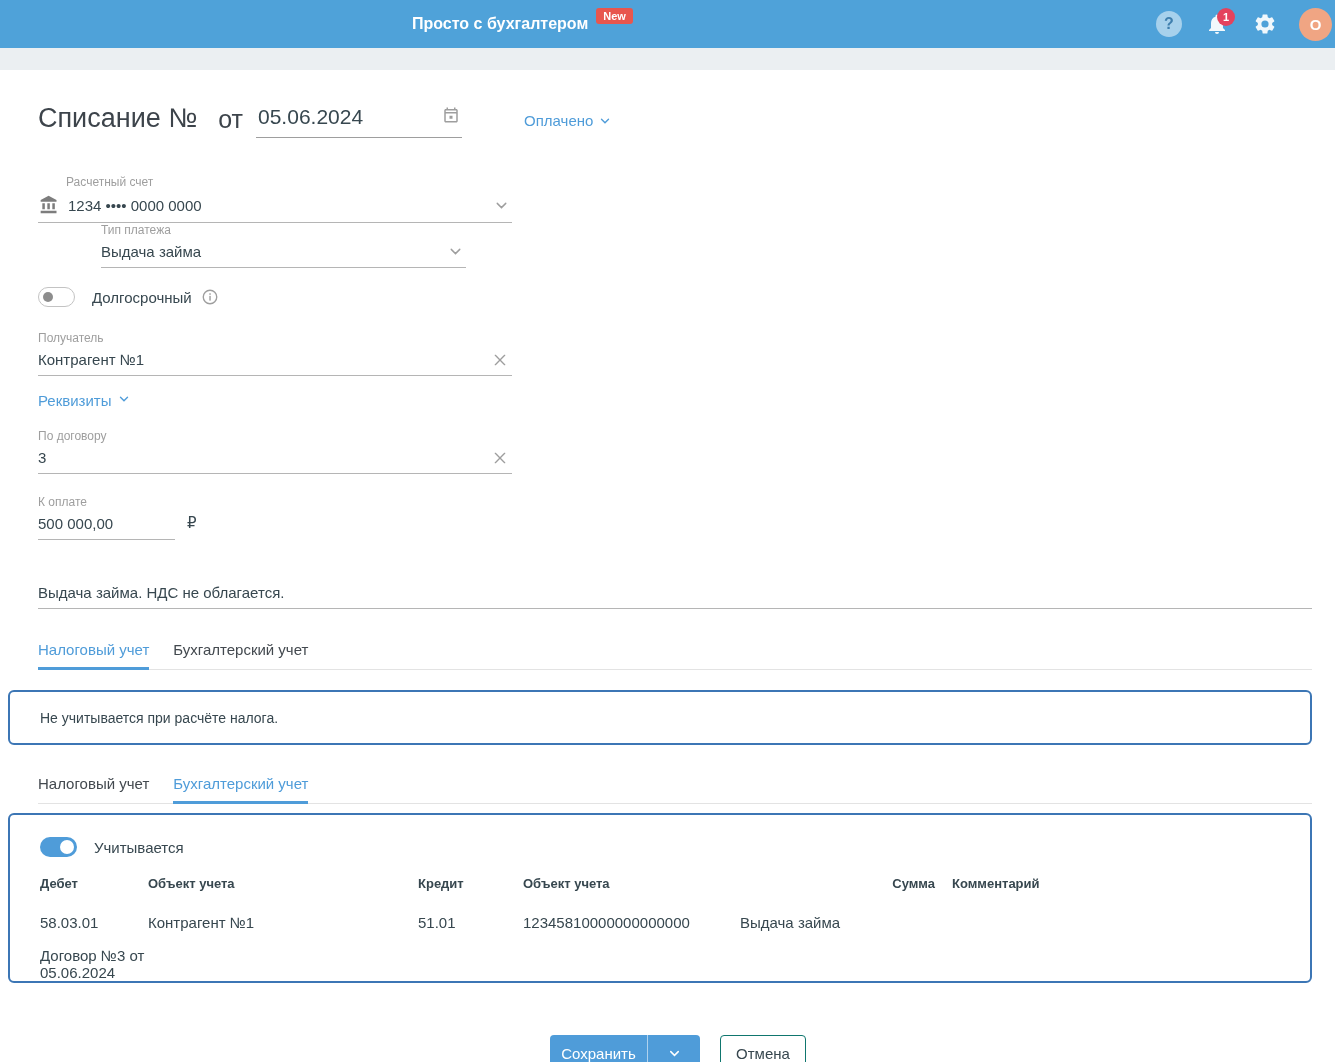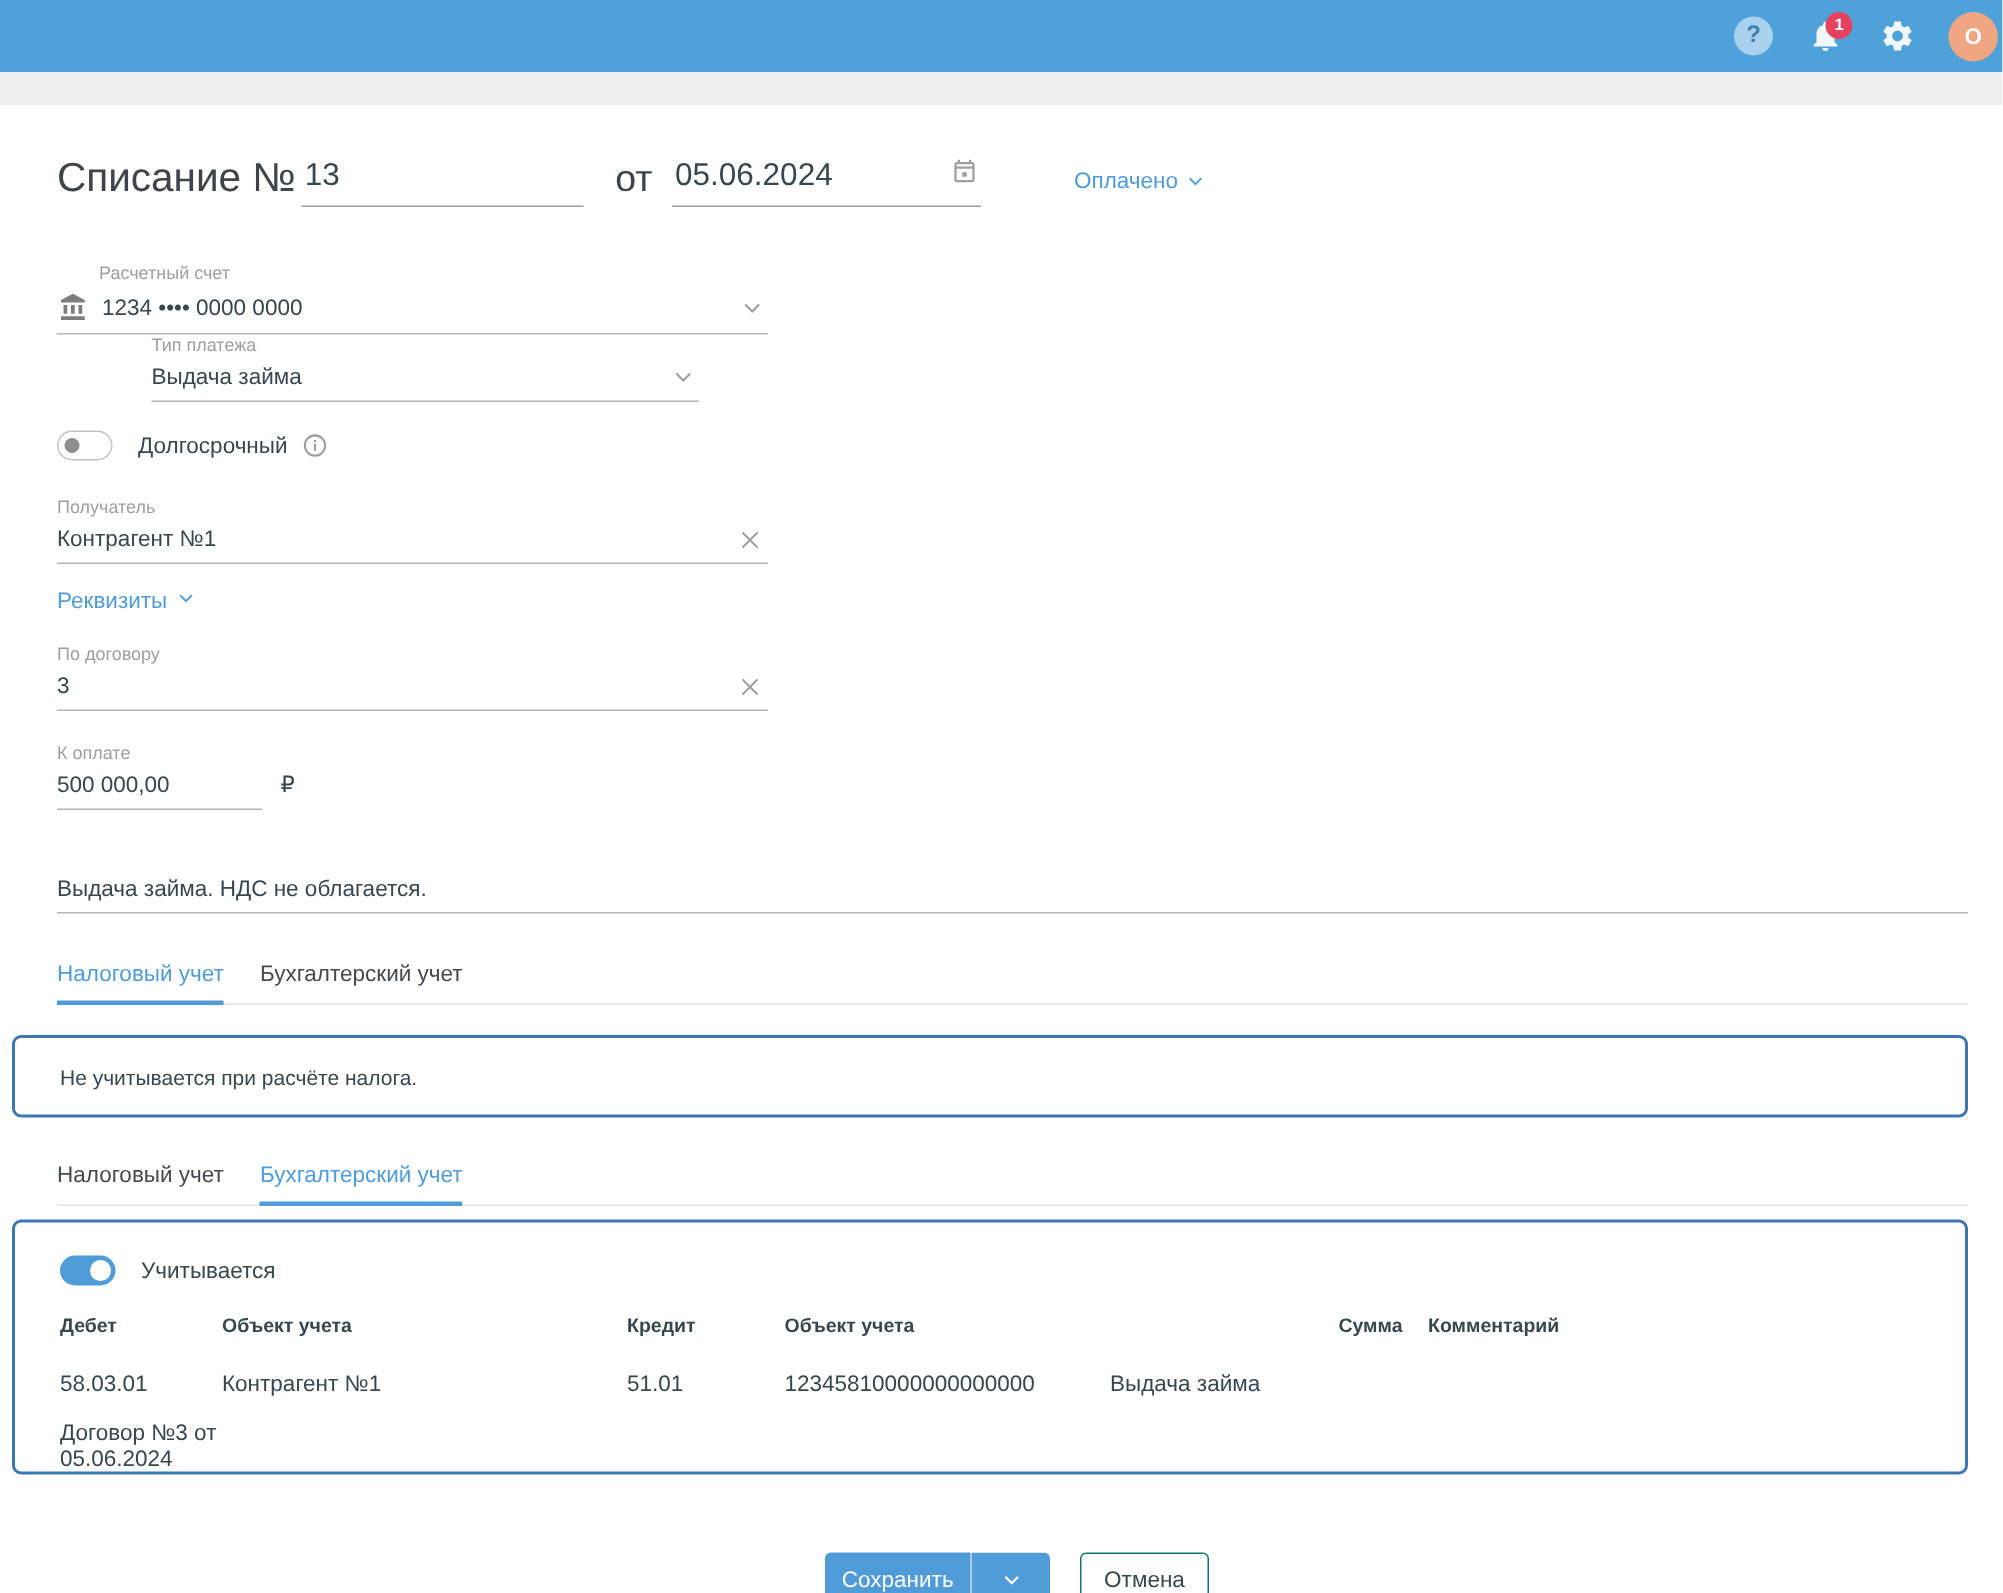--- a/index.html
+++ b/index.html
@@ -112,20 +112,24 @@
   .btn-save { width:97px; background:#4f9cd9; color:#fff; border:none; border-radius:4px 0 0 4px; }
   .btn-save-more { width:53px; background:#4f9cd9; border:none; border-radius:0 4px 4px 0; border-left:1px solid rgba(255,255,255,0.55); }
   .btn-cancel { width:86px; margin-left:20px; background:#fff; color:#37474f; border:1px solid #0f766e; }
 </style>
 </head>
 <body>
 
 <div>
 
   <header class="topbar">
+    <div class="topbar-title-wrap">
+      <span class="topbar-title">Просто с бухгалтером</span>
+      <span class="badge-new">New</span>
+    </div>
     <div class="topbar-icons">
       <div class="icon-btn">
         <span class="help-circle">?</span>
       </div>
       <div class="icon-btn">
         <span style="display:flex;">
           <svg width="24" height="24" viewBox="0 0 24 24" fill="rgba(255,255,255,0.92)">
               <path d="M12 22a2 2 0 0 0 2-2h-4a2 2 0 0 0 2 2zm6-6v-5c0-3.07-1.63-5.64-4.5-6.32V4a1.5 1.5 0 0 0-3 0v.68C7.64 5.36 6 7.92 6 11v5l-2 2v1h16v-1l-2-2z"></path>
             </svg>
         </span>
@@ -140,21 +144,20 @@
       </div>
       <div class="avatar">О</div>
     </div>
   </header>
   <div class="substrip"></div>
 
   <main>
 
     <div class="title-row row38">
       <h1 class="page-title">Списание №</h1>
-      <input class="u-input title-input num-input" value="13" style="">
       <span class="title-prep">от</span>
       <div class="date-wrap">
         <input class="u-input title-input date-input" value="05.06.2024" style="">
         <span class="cal-icon">
           <svg width="18" height="18" viewBox="0 0 24 24" fill="#9e9e9e">
               <path d="M19 4h-1V2h-2v2H8V2H6v2H5c-1.1 0-2 .9-2 2v14c0 1.1.9 2 2 2h14c1.1 0 2-.9 2-2V6c0-1.1-.9-2-2-2zm0 16H5V10h14v10zM5 8V6h14v2H5zm5 5h4v4h-4v-4z"></path>
             </svg>
         </span>
       </div>
       <div class="status-link">

